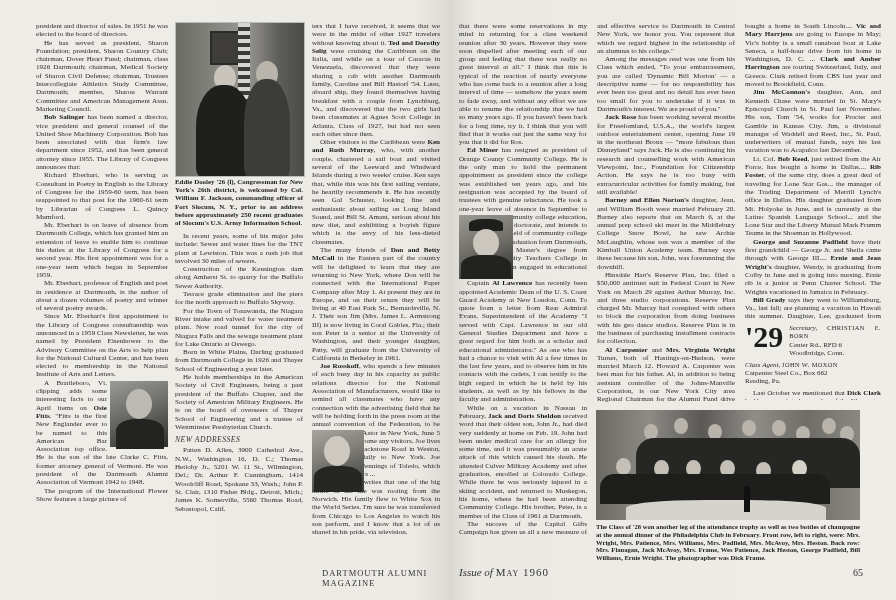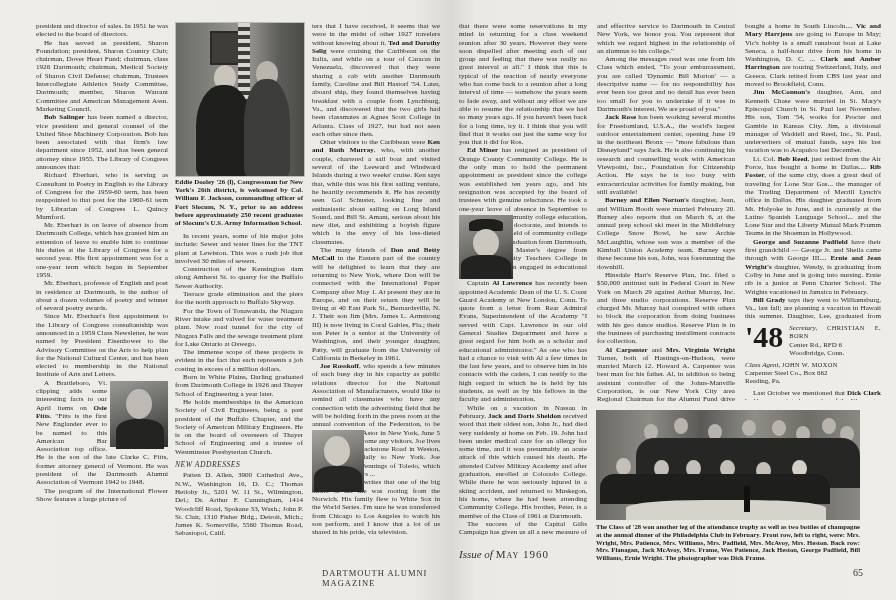--- a/index.html
+++ b/index.html
@@ -61,21 +61,20 @@
     <div class="head" style="left:80px;top:38px;width:22px;height:26px;background:#b9b5ad;"></div>
     <div class="fig" style="left:68px;top:56px;width:46px;height:98px;background:#3c3d3a;"></div>
   </div>
   <div class="caption" style="left:175px;top:178px;width:128px;">Eddie Dooley '26 (l), Congressman for New York's 26th district, is welcomed by Col. William F. Jackson, commanding officer of Fort Slocum, N. Y., prior to an address before approximately 250 recent graduates of Slocum's U.S. Army Information School.</div>
 
   <div class="col" style="left:175px;top:232px;width:128px;height:305px;">
     <p>In recent years, some of his major jobs include: Sewer and water lines for the TNT plant at Lewiston. This was a rush job that involved 30 miles of sewers.</p>
     <p>Construction of the Kensington dam along Amherst St. to quarry for the Buffalo Sewer Authority.</p>
     <p>Terrace grade elimination and the piers for the north approach to Buffalo Skyway.</p>
     <p>For the Town of Tonawanda, the Niagara River intake and valved for water treatment plant. Now road tunnel for the city of Niagara Falls and the sewage treatment plant for Lake Ontario at Oswego.</p>
-    <p>The immense scope of these projects is evident in the fact that each represents a job costing in excess of a million dollars.</p>
     <p>Born in White Plains, Darling graduated from Dartmouth College in 1926 and Thayer School of Engineering a year later.</p>
     <p>He holds memberships in the American Society of Civil Engineers, being a past president of the Buffalo Chapter, and the Society of American Military Engineers. He is on the board of overseers of Thayer School of Engineering and a trustee of Westminster Presbyterian Church.</p>
     <div class="sub">NEW ADDRESSES</div>
     <p>Patten D. Allen, 3900 Cathedral Ave., N.W., Washington 16, D. C.; Thomas Hetloby Jr., 5201 W. 11 St., Wilmington, Del.; Dr. Arthur F. Cunningham, 1414 Woodcliff Road, Spokane 33, Wash.; John P. St. Clair, 1310 Fisher Bldg., Detroit, Mich.; James K. Somerville, 5560 Thomas Road, Sebastopol, Calif.</p>
 
   </div>
 
   <div class="col" style="left:312px;top:22px;width:128px;height:515px;">
     <p class="ni"><span>ters that I have received, it seems that we were in the midst of other 1927 travelers without knowing about it. </span><b>Ted and Dorothy Selig</b><span> were cruising the Caribbean on the Italia, and while on a tour of Caracas in Venezuela, discovered that they were sharing a cab with another Dartmouth family, Caroline and Bill Hastorf '54. Later, aboard ship, they found themselves having breakfast with a couple from Lynchburg, Va., and discovered that the two girls had been classmates at Agnes Scott College in Atlanta. Class of 1927, but had not seen each other since then.</span></p>
     <p><span>Other visitors to the Caribbean were </span><b>Ken and Ruth Murray</b><span>, who, with another couple, chartered a sail boat and visited several of the Leeward and Windward Islands during a two weeks' cruise. Ken says that, while this was his first sailing venture, he heartily recommends it. He has recently seen Gal Schuster, looking fine and enthusiastic about sailing on Long Island Sound, and Bill St. Amant, serious about his new diet, and exhibiting a boyish figure which is the envy of his less-dieted classmates.</span></p>
@@ -125,21 +124,21 @@
     <p class="ni"><span>bought a home in South Lincoln.... </span><b>Vic and Mary Harrjens</b><span> are going to Europe in May; Vic's hobby is a small runabout boat at Lake Seneca, a half-hour drive from his home in Washington, D. C. ... </span><b>Clark and Amber Harrington</b><span> are touring Switzerland, Italy, and Greece. Clark retired from CBS last year and moved to Brookfield, Conn.</span></p>
     <p><b>Jim McConnon's</b><span> daughter, Ann, and Kenneth Chase were married in St. Mary's Episcopal Church in St. Paul last November. His son, Tom '54, works for Procter and Gamble in Kansas City. Jim, a divisional manager of Waddell and Reed, Inc., St. Paul, underwriters of mutual funds, says his last vacation was to Acapulco last December.</span></p>
     <p><span>Lt. Col. </span><b>Bob Reed</b><span>, just retired from the Air Force, has bought a home in Dallas.... </span><b>Rib Foster</b><span>, of the same city, does a great deal of traveling for Lone Star Gas... the manager of the Trading Department of Merrill Lynch's office in Dallas. His daughter graduated from Mt. Holyoke in June, and is currently at the Latino Spanish Language School... and the Lone Star and the Liberty Mutual Mark Frumm Teams in the Shoeman in Hollywood.</span></p>
     <p><b>George and Suzanne Padfield</b><span> have their first grandchild — George Jr. and Sheila came through with George III.... </span><b>Ernie and Jean Wright's</b><span> daughter, Wendy, is graduating from Colby in June and is going into nursing. Ernie rib is a junior at Penn Charter School. The Wrights vacationed in Jamaica in February.</span></p>
     <p><b>Bill Grady</b><span> says they went to Williamsburg, Va., last fall; are planning a vacation in Hawaii this summer. Daughter, Lee, graduated from Englewood Hospital nurses' training and married Bob Grimes, son of Art Grimes '34. His son, Bill, was married November 7, 1959.</span></p>
 
   </div>
 
   <div class="col" style="left:296px;top:322px;width:136px;height:78px;">
     <div class="classhead" style="margin-top:2px;">
-      <div class="classnum">'48</div>
+      <div class="classnum">'29</div>
       <div class="classinfo">
         <i>Secretary,</i> <span class="sc">CHRISTIAN E. BORN</span><br>
         <span>Center Rd., RFD 6</span><br>
         <span>Woodbridge, Conn.</span>
       </div>
     </div>
     <div class="agent">
       <i>Class Agent,</i> <span class="sc">JOHN W. MOXON</span><br>
       <span>Carpenter Steel Co., Box 662</span><br>
       <span>Reading, Pa.</span>
@@ -165,15 +164,15 @@
     <div class="head" style="left:90px;top:50px;width:15px;height:17px;background:#c4c0b8;"></div>
     <div class="head" style="left:124px;top:50px;width:15px;height:17px;background:#c4c0b8;"></div>
     <div class="head" style="left:160px;top:52px;width:15px;height:17px;background:#c4c0b8;"></div>
     <div class="head" style="left:196px;top:50px;width:15px;height:17px;background:#d4d0c8;"></div>
     <div style="position:absolute;left:4px;top:64px;width:230px;height:30px;background:#1e1e1c;border-radius:14px 14px 0 0;"></div>
     <div style="position:absolute;left:30px;top:90px;width:200px;height:20px;background:#d6d3cc;border-radius:40% 40% 0 0;"></div>
     <div style="position:absolute;left:148px;top:76px;width:6px;height:26px;background:#111;"></div>
   </div>
   <div class="caption" style="left:147px;top:523px;width:264px;font-size:6.6px;line-height:7.8px;">The Class of '28 won another leg of the attendance trophy as well as two bottles of champagne at the annual dinner of the Philadelphia Club in February. Front row, left to right, were: Mrs. Wright, Mrs. Patience, Mrs. Williams, Mrs. Padfield, Mrs. McAvoy, Mrs. Heston. Back row: Mrs. Flanagan, Jack McAvoy, Mrs. Frame, Wes Patience, Jack Heston, George Padfield, Bill Williams, Ernie Wright. The photographer was Dick Frame.</div>
 
-  <div class="issue" style="left:10px;top:548px;"><span>Issue of</span> <span class="sc2">May 1960</span></div>
+  <div class="issue" style="left:10px;top:566px;"><span>Issue of</span> <span class="sc2">May 1960</span></div>
   <div class="folio" style="left:404px;top:567px;">65</div>
 </div>
 
 </body></html>

